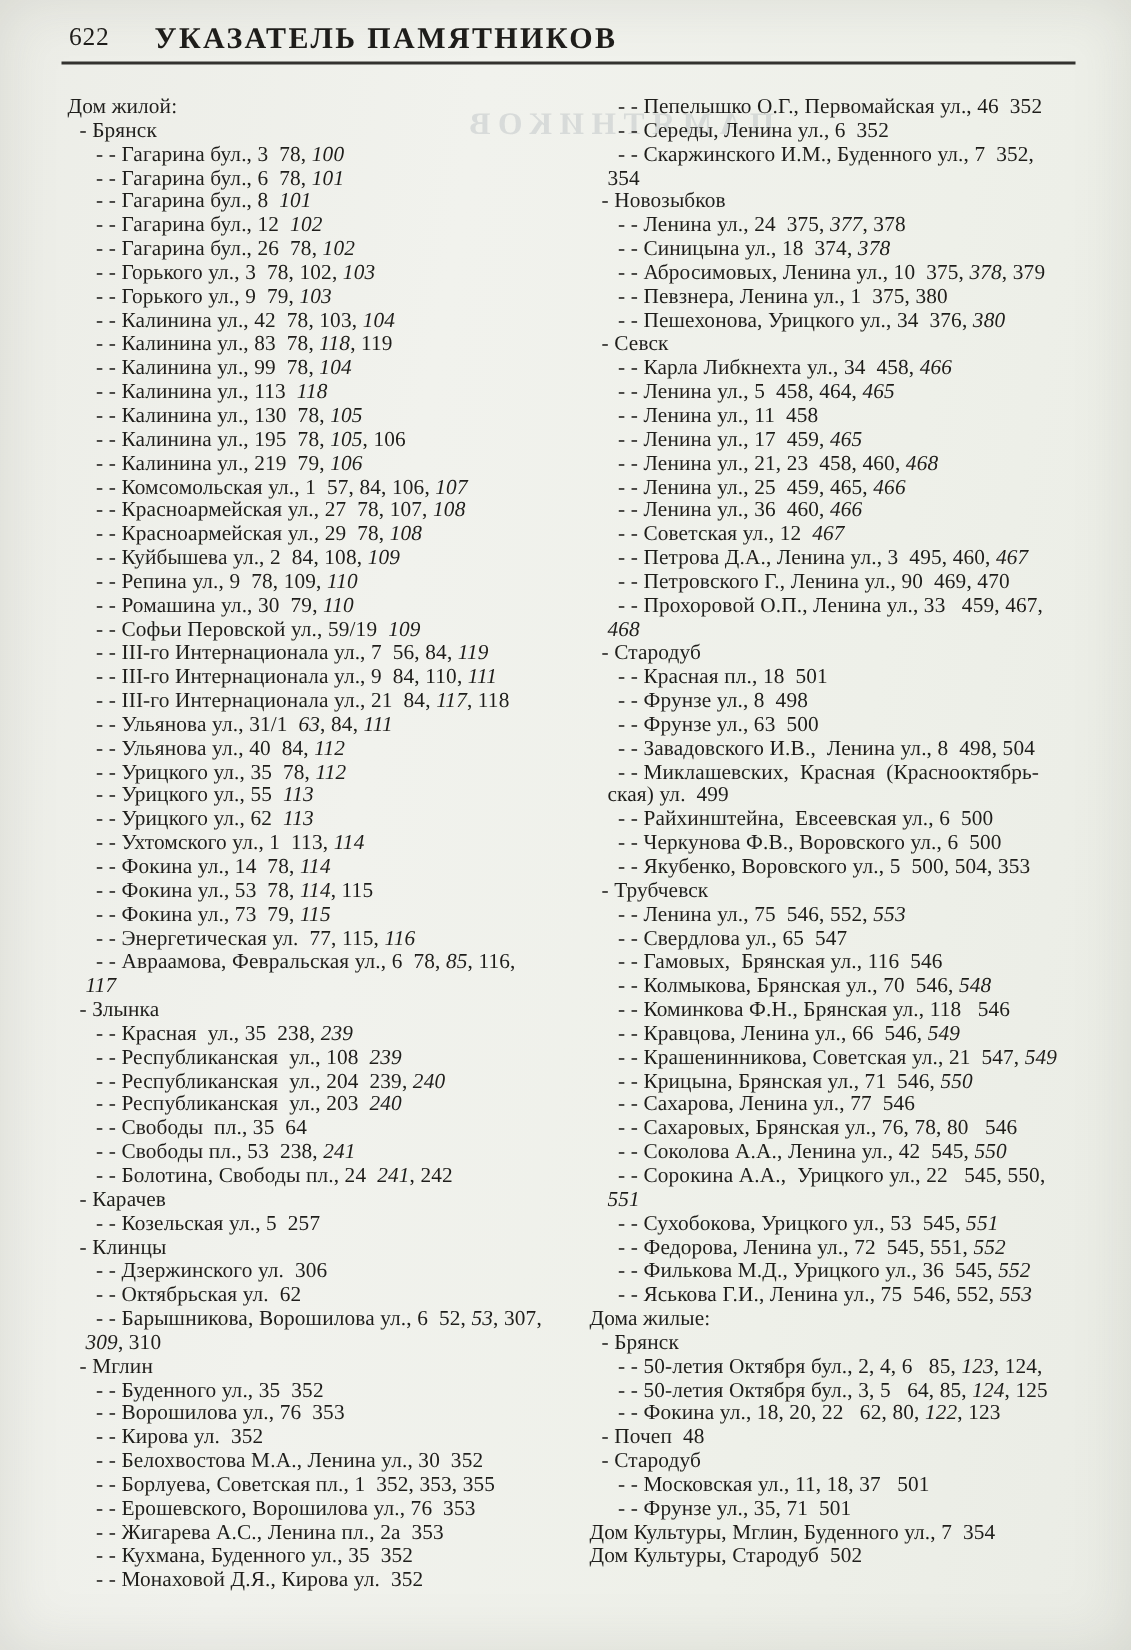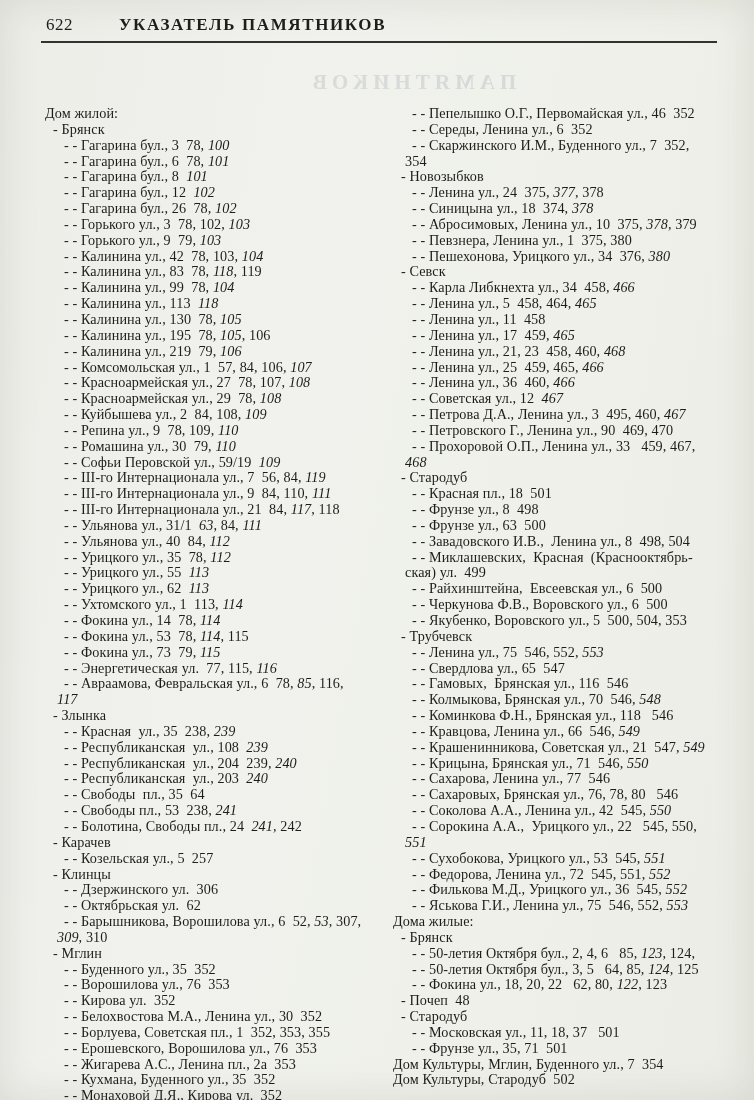--- a/index.html
+++ b/index.html
@@ -17,39 +17,39 @@
     box-shadow:inset 0 0 38px rgba(120,120,110,0.18);
   }
   .page-head{
     position:absolute;top:15px;left:46px;right:36px;
     display:flex;align-items:flex-start;
   }
   .page-num{
     font-size:17px;letter-spacing:0.5px;font-weight:normal;
   }
   .page-title{
-    margin-left:46px;font-size:17px;font-weight:bold;letter-spacing:1.6px;
+    margin-left:30px;font-size:20px;font-weight:bold;letter-spacing:1.6px;
   }
   .head-rule{
     position:absolute;top:41px;left:41px;right:37px;height:0;
     border-top:2px solid #33322f;
   }
   .ghost{
     position:absolute;top:70px;left:308px;
     transform:scaleX(-1);
     font-weight:bold;font-size:21px;letter-spacing:5px;
     color:rgba(96,106,122,0.17);
     white-space:nowrap;
     pointer-events:none;
   }
   .cols{
     position:absolute;top:64px;left:45px;right:25px;bottom:14px;
     display:flex;gap:18px;
   }
-  .col{flex:0 0 auto;margin-top:42px;}
+  .col{flex:0 0 auto;}
   .col-left{width:330px;}
   .col-right{width:336px;}
   .entry{
     font-size:14.2px;
     line-height:15.85px;
     white-space:pre-wrap;
     letter-spacing:0.1px;
   }
   .lvl0{padding-left:0;}
   .lvl1{padding-left:8px;}

